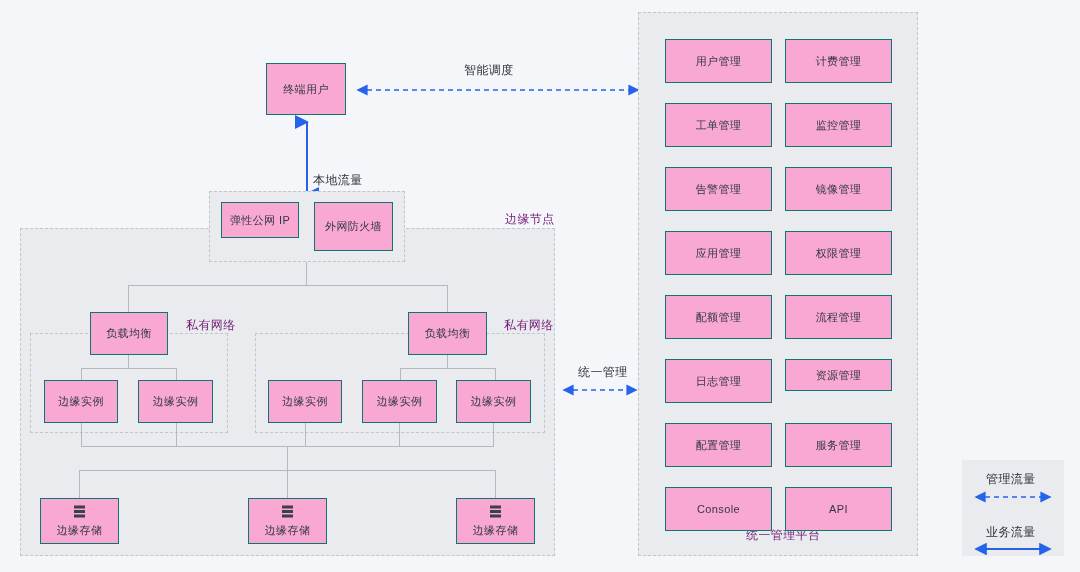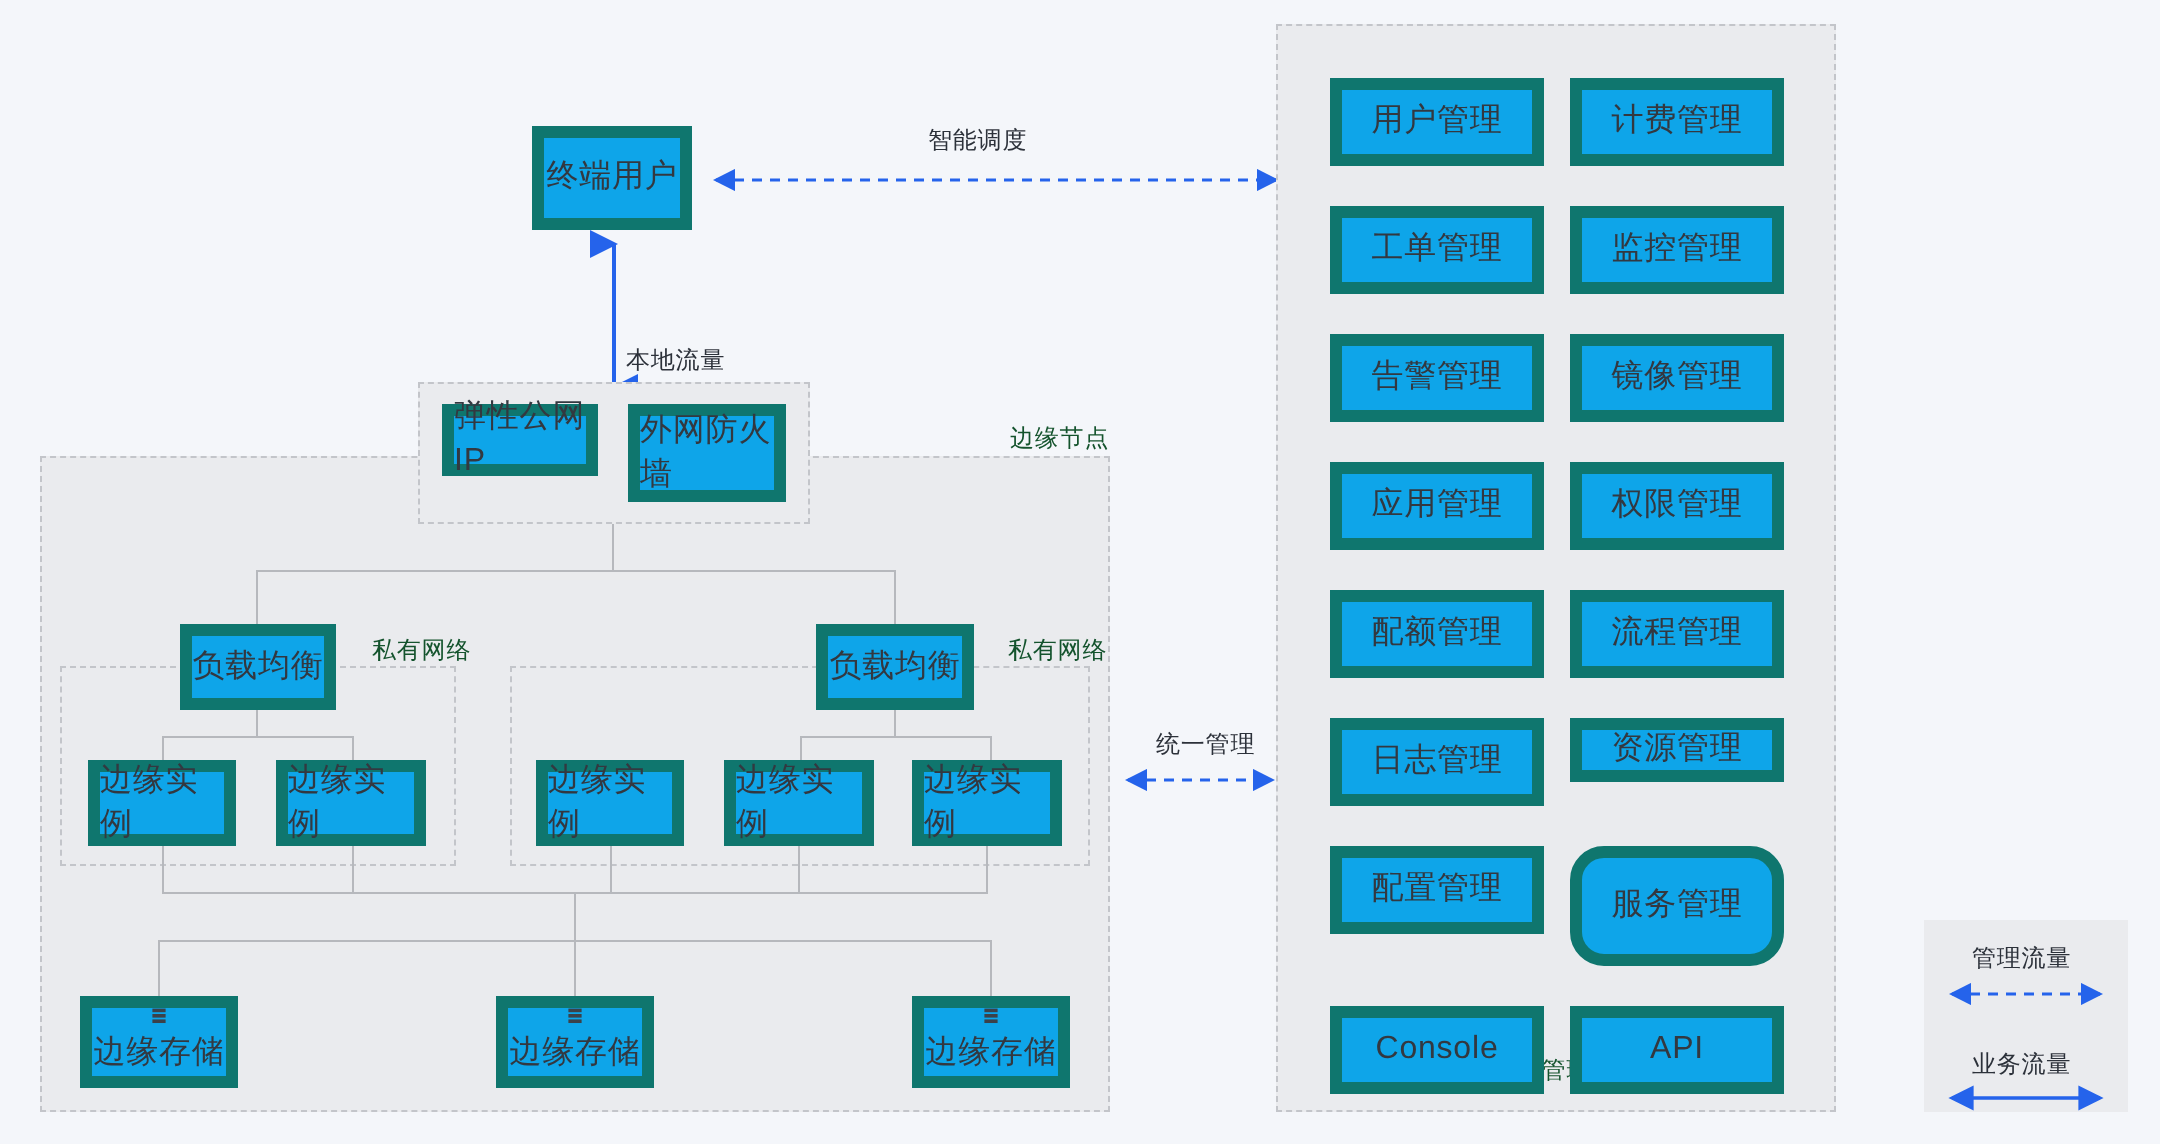--- a/index.html
+++ b/index.html
@@ -15,43 +15,43 @@
     position: relative;
     width: 1080px;
     height: 572px;
     background: #f4f6fa;
     overflow: hidden;
   }
 
   
   .box {
     position: absolute;
-    background: #0ea5e9;
-    border: 6px solid #0f766e;
+    background: #f9a8d4;
+    border: 1px solid #0f766e;
     box-sizing: border-box;
     display: flex;
     flex-direction: column;
     align-items: center;
     justify-content: center;
     color: #333840;
-    font-size: 16px;
+    font-size: 11px;
     letter-spacing: .4px;
     line-height: 1.35;
   }
   .panel {
     position: absolute;
     box-sizing: border-box;
     background: #eaebee;
     border: 1px dashed #c3c5ca;
   }
 
   .panel-caption {
     position: absolute;
     font-size: 12px;
-    color: #14532d;
+    color: #701a75;
     letter-spacing: .4px;
     white-space: nowrap;
   }
 
   
   .ln {
     position: absolute;
     background: #b6b8bd;
   }
   .ln.h { height: 1px; }
@@ -255,21 +255,21 @@
       </div>
       <div class="box" style="position: relative; height: 44px;">
         <span>日志管理</span>
       </div>
       <div class="box" style="position: relative; height: 32px;">
         <span>资源管理</span>
       </div>
       <div class="box" style="position: relative; height: 44px;">
         <span>配置管理</span>
       </div>
-      <div class="box" style="position: relative; height: 60px; border-radius: 17px;">
+      <div class="box" style="position: relative; height: 44px;">
         <span>服务管理</span>
       </div>
       <div class="box" style="position: relative; height: 44px;">
         <span>Console</span>
       </div>
       <div class="box" style="position: relative; height: 44px;">
         <span>API</span>
       </div>
     </div>
 

